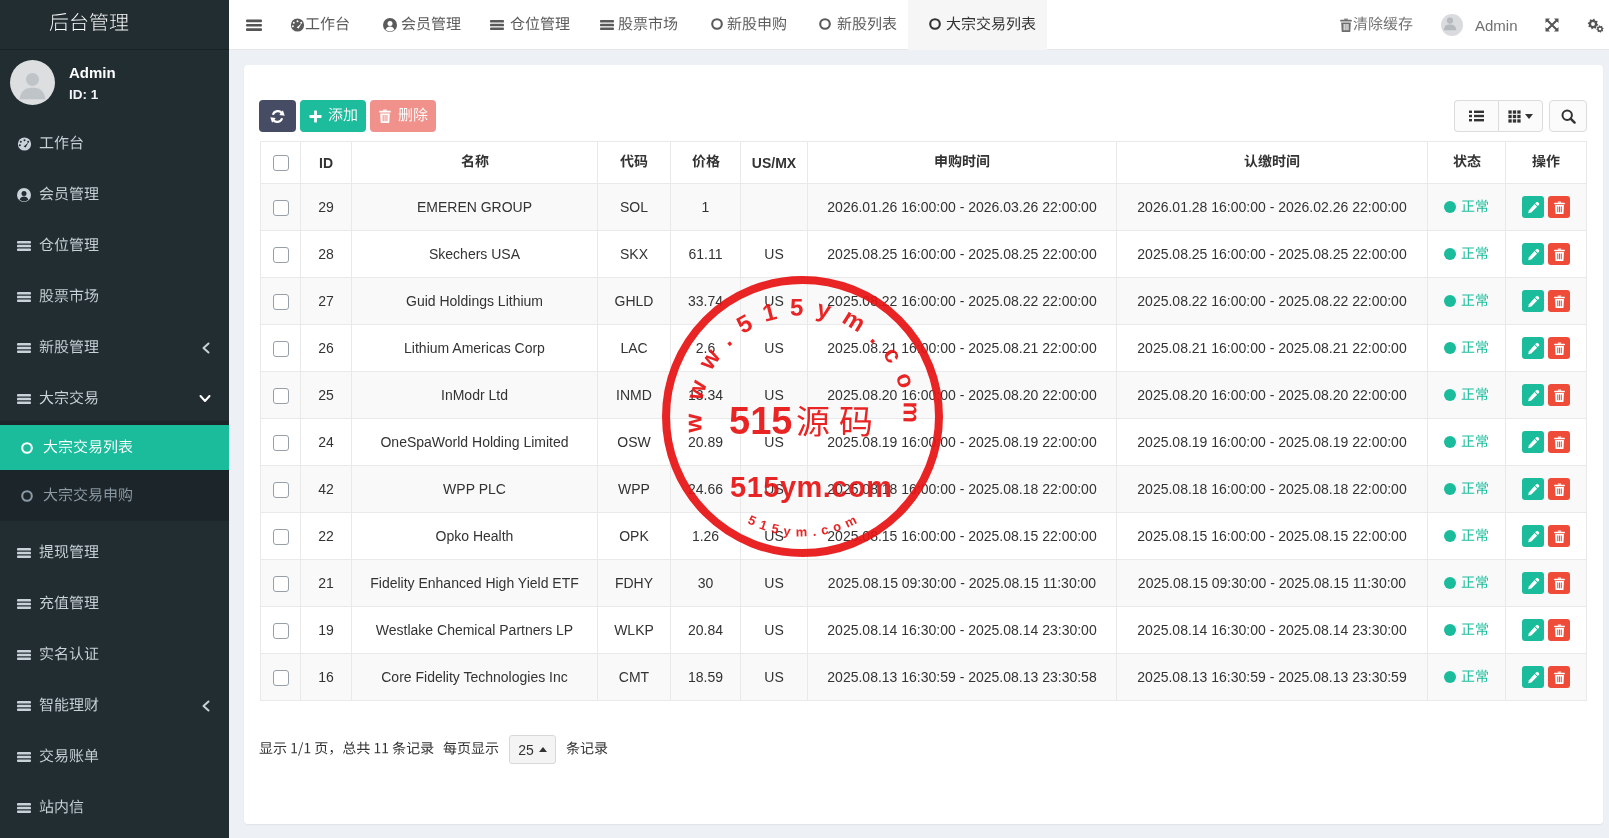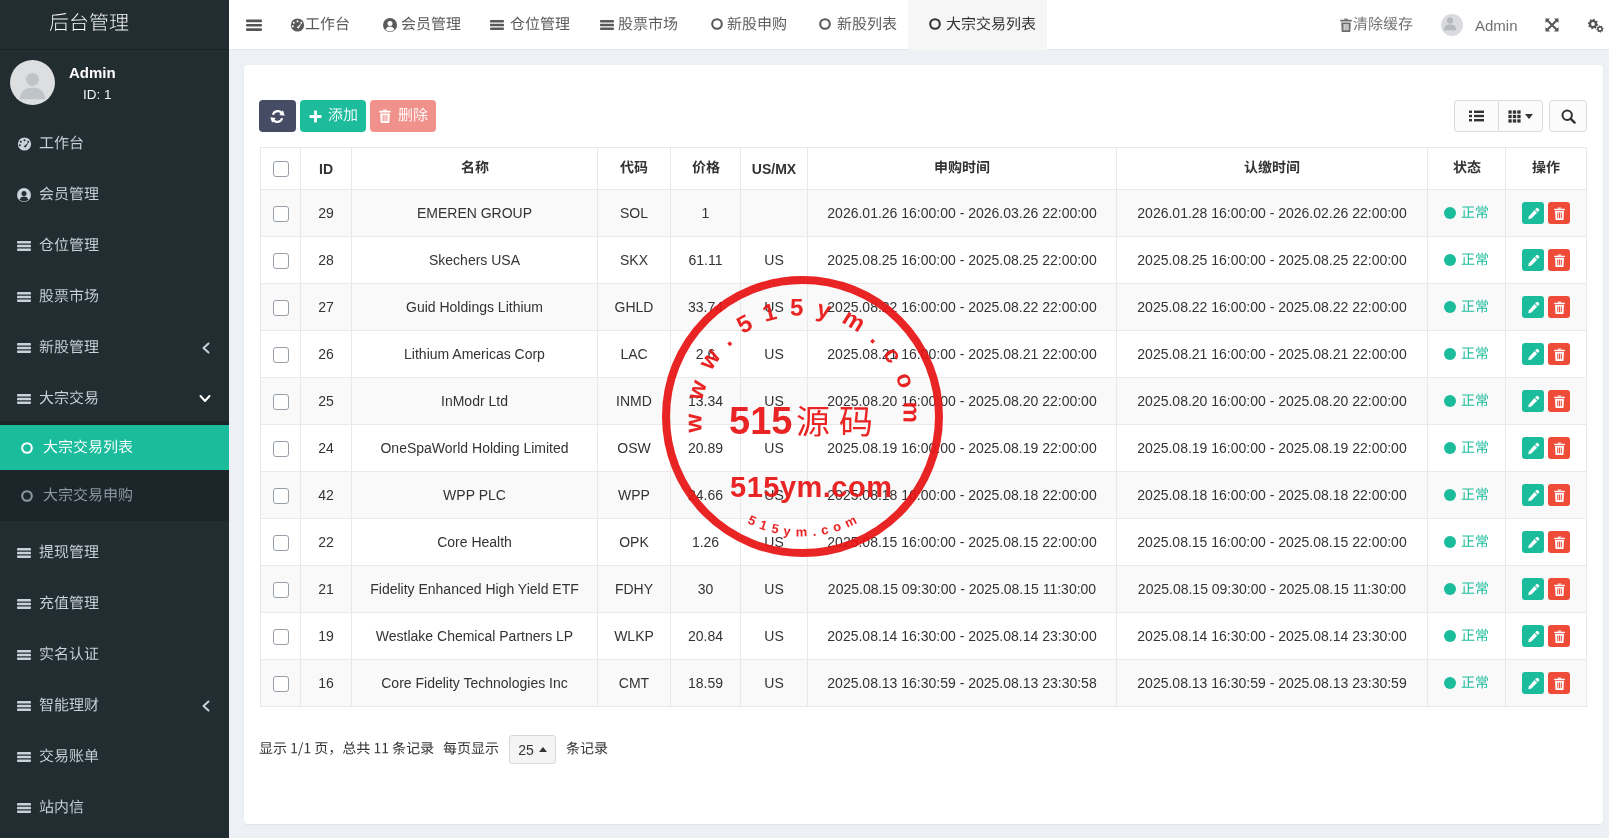--- a/index.html
+++ b/index.html
@@ -1,21 +1,21 @@
 <!DOCTYPE html>
 <html><head><meta charset="utf-8"><style>
 * {margin:0;padding:0;box-sizing:border-box}
 html,body {width:1609px;height:838px;overflow:hidden;font-family:"Liberation Sans",sans-serif;background:#edf1f5}
 .t {display:inline-block;vertical-align:middle}
 #side {position:absolute;left:0;top:0;width:229px;height:838px;background:#222d32}
 #logo {position:absolute;left:0;top:0;width:229px;height:50px;border-bottom:1px solid rgba(0,0,0,.25)}
 #ava {position:absolute;left:10px;top:60px;width:45px;height:45px;border-radius:50%;background:#dcdee0;overflow:hidden}
 #ava svg {position:absolute;left:4px;top:6px}
 .an {position:absolute;left:69px;top:64px;font-size:15px;font-weight:bold;color:#fff}
-.ai {position:absolute;left:83px;top:87px;font-size:13.5px;font-weight:normal;color:#f2f5f7}
+.ai {position:absolute;left:69px;top:87px;font-size:13.5px;font-weight:bold;color:#f2f5f7}
 .mi {position:absolute;left:0;width:229px;height:51px}
 .mic {position:absolute;left:17px;top:50%;transform:translateY(-50%);line-height:0}
 .mi .t {position:absolute;left:39px;top:50%;transform:translateY(-50%)}
 .chev {position:absolute;right:19px;top:50%;transform:translateY(-50%);line-height:0}
 .chev2 {position:absolute;right:17px;top:50%;transform:translateY(-50%);line-height:0}
 #sub {position:absolute;left:0;top:421px;width:229px;height:100px;background:#1c2529}
 #sub .act {position:absolute;left:0;top:4px;width:229px;height:45px;background:#1abc9c}
 .smi {position:absolute;left:0;width:229px;height:45px}
 .smi .ico {position:absolute;left:21px;top:50%;transform:translateY(-50%);line-height:0}
 .smi .t {position:absolute;left:43px;top:50%;transform:translateY(-50%)}
@@ -25,21 +25,21 @@
 #ham {position:absolute;left:17px;top:17px;line-height:0}
 #card {position:absolute;left:244px;top:65px;width:1359px;height:759px;background:#fff;border-radius:4px;box-shadow:0 1px 2px rgba(0,0,0,.06)}
 .btn {position:absolute;top:35px;height:32px;border-radius:4px;display:flex;align-items:center;justify-content:center;gap:6px}
 #b1 {left:15px;width:37px;background:#454c63}
 #b2 {left:56px;width:66px;background:#1cbc9c}
 #b3 {left:126px;width:66px;background:#f0928b}
 .gbtn {position:absolute;top:35px;height:32px;background:#fbfbfb;border:1px solid #dcdcdc;display:flex;align-items:center;justify-content:center;gap:4px}
 #g1 {left:1210px;width:44px;border-radius:4px 0 0 4px;border-right:none}
 #g2 {left:1254px;width:45px;border-radius:0 4px 4px 0}
 #g3 {left:1305px;width:38px;border-radius:4px}
-table {position:absolute;left:16px;top:82px;width:1326px;border-collapse:collapse;table-layout:fixed}
+table {position:absolute;left:16px;top:76px;width:1326px;border-collapse:collapse;table-layout:fixed}
 th,td {border:1px solid #e9e9e9;text-align:center;vertical-align:middle;font-size:14px;color:#333;overflow:hidden;white-space:nowrap}
 th {height:42px;font-weight:bold}
 td {height:47px}
 tr.odd td {background:#f9f9f9}
 .cb {display:inline-block;width:16px;height:16px;border:1.5px solid #97a0a9;border-radius:3px;background:#fff;vertical-align:middle}
 .dot {display:inline-block;width:12px;height:12px;border-radius:50%;background:#1abc9c;vertical-align:middle}
 .abtn {display:inline-flex;width:22px;height:22px;border-radius:3px;align-items:center;justify-content:center;vertical-align:middle}
 .abtn.edit {background:#1abc9c;margin-right:4px}
 .abtn.del {background:#ee4c39}
 #pgn {position:absolute;left:15px;top:670px;height:29px;display:flex;align-items:center}
@@ -739,21 +739,21 @@
                   <path d="M5.2 0.6 h3.6 v1.2 h-3.6 z"></path>
                   <rect x="1.2" y="1.8" width="11.6" height="1.7" rx="0.5"></rect>
                   <path d="M2.2 4.4 h9.6 l-0.5 9.0 a0.9 0.9 0 0 1 -0.9 0.8 h-6.8 a0.9 0.9 0 0 1 -0.9 -0.8 z M4.6 6 v6.2 h1.1 V6 Z M6.5 6 v6.2 h1.1 V6 Z M8.4 6 v6.2 h1.1 V6 Z" fill-rule="evenodd"></path>
                 </g>
               </svg>
             </span></td>
         </tr>
 <tr>
           <td><span class="cb"></span></td>
           <td>22</td>
-          <td>Core Health</td>
+          <td>Opko Health</td>
           <td>OPK</td>
           <td>1.26</td>
           <td>US</td>
           <td>2025.08.15 16:00:00 - 2025.08.15 22:00:00</td>
           <td>2025.08.15 16:00:00 - 2025.08.15 22:00:00</td>
 <td><span class="dot"></span><svg class="t" width="28" height="17" style="margin-left:5px">
               <use href="#t_zc" fill="#1abc9c"></use>
             </svg></td>
 <td><span class="abtn edit">
               <svg width="13" height="13" viewBox="0 0 13 13">

